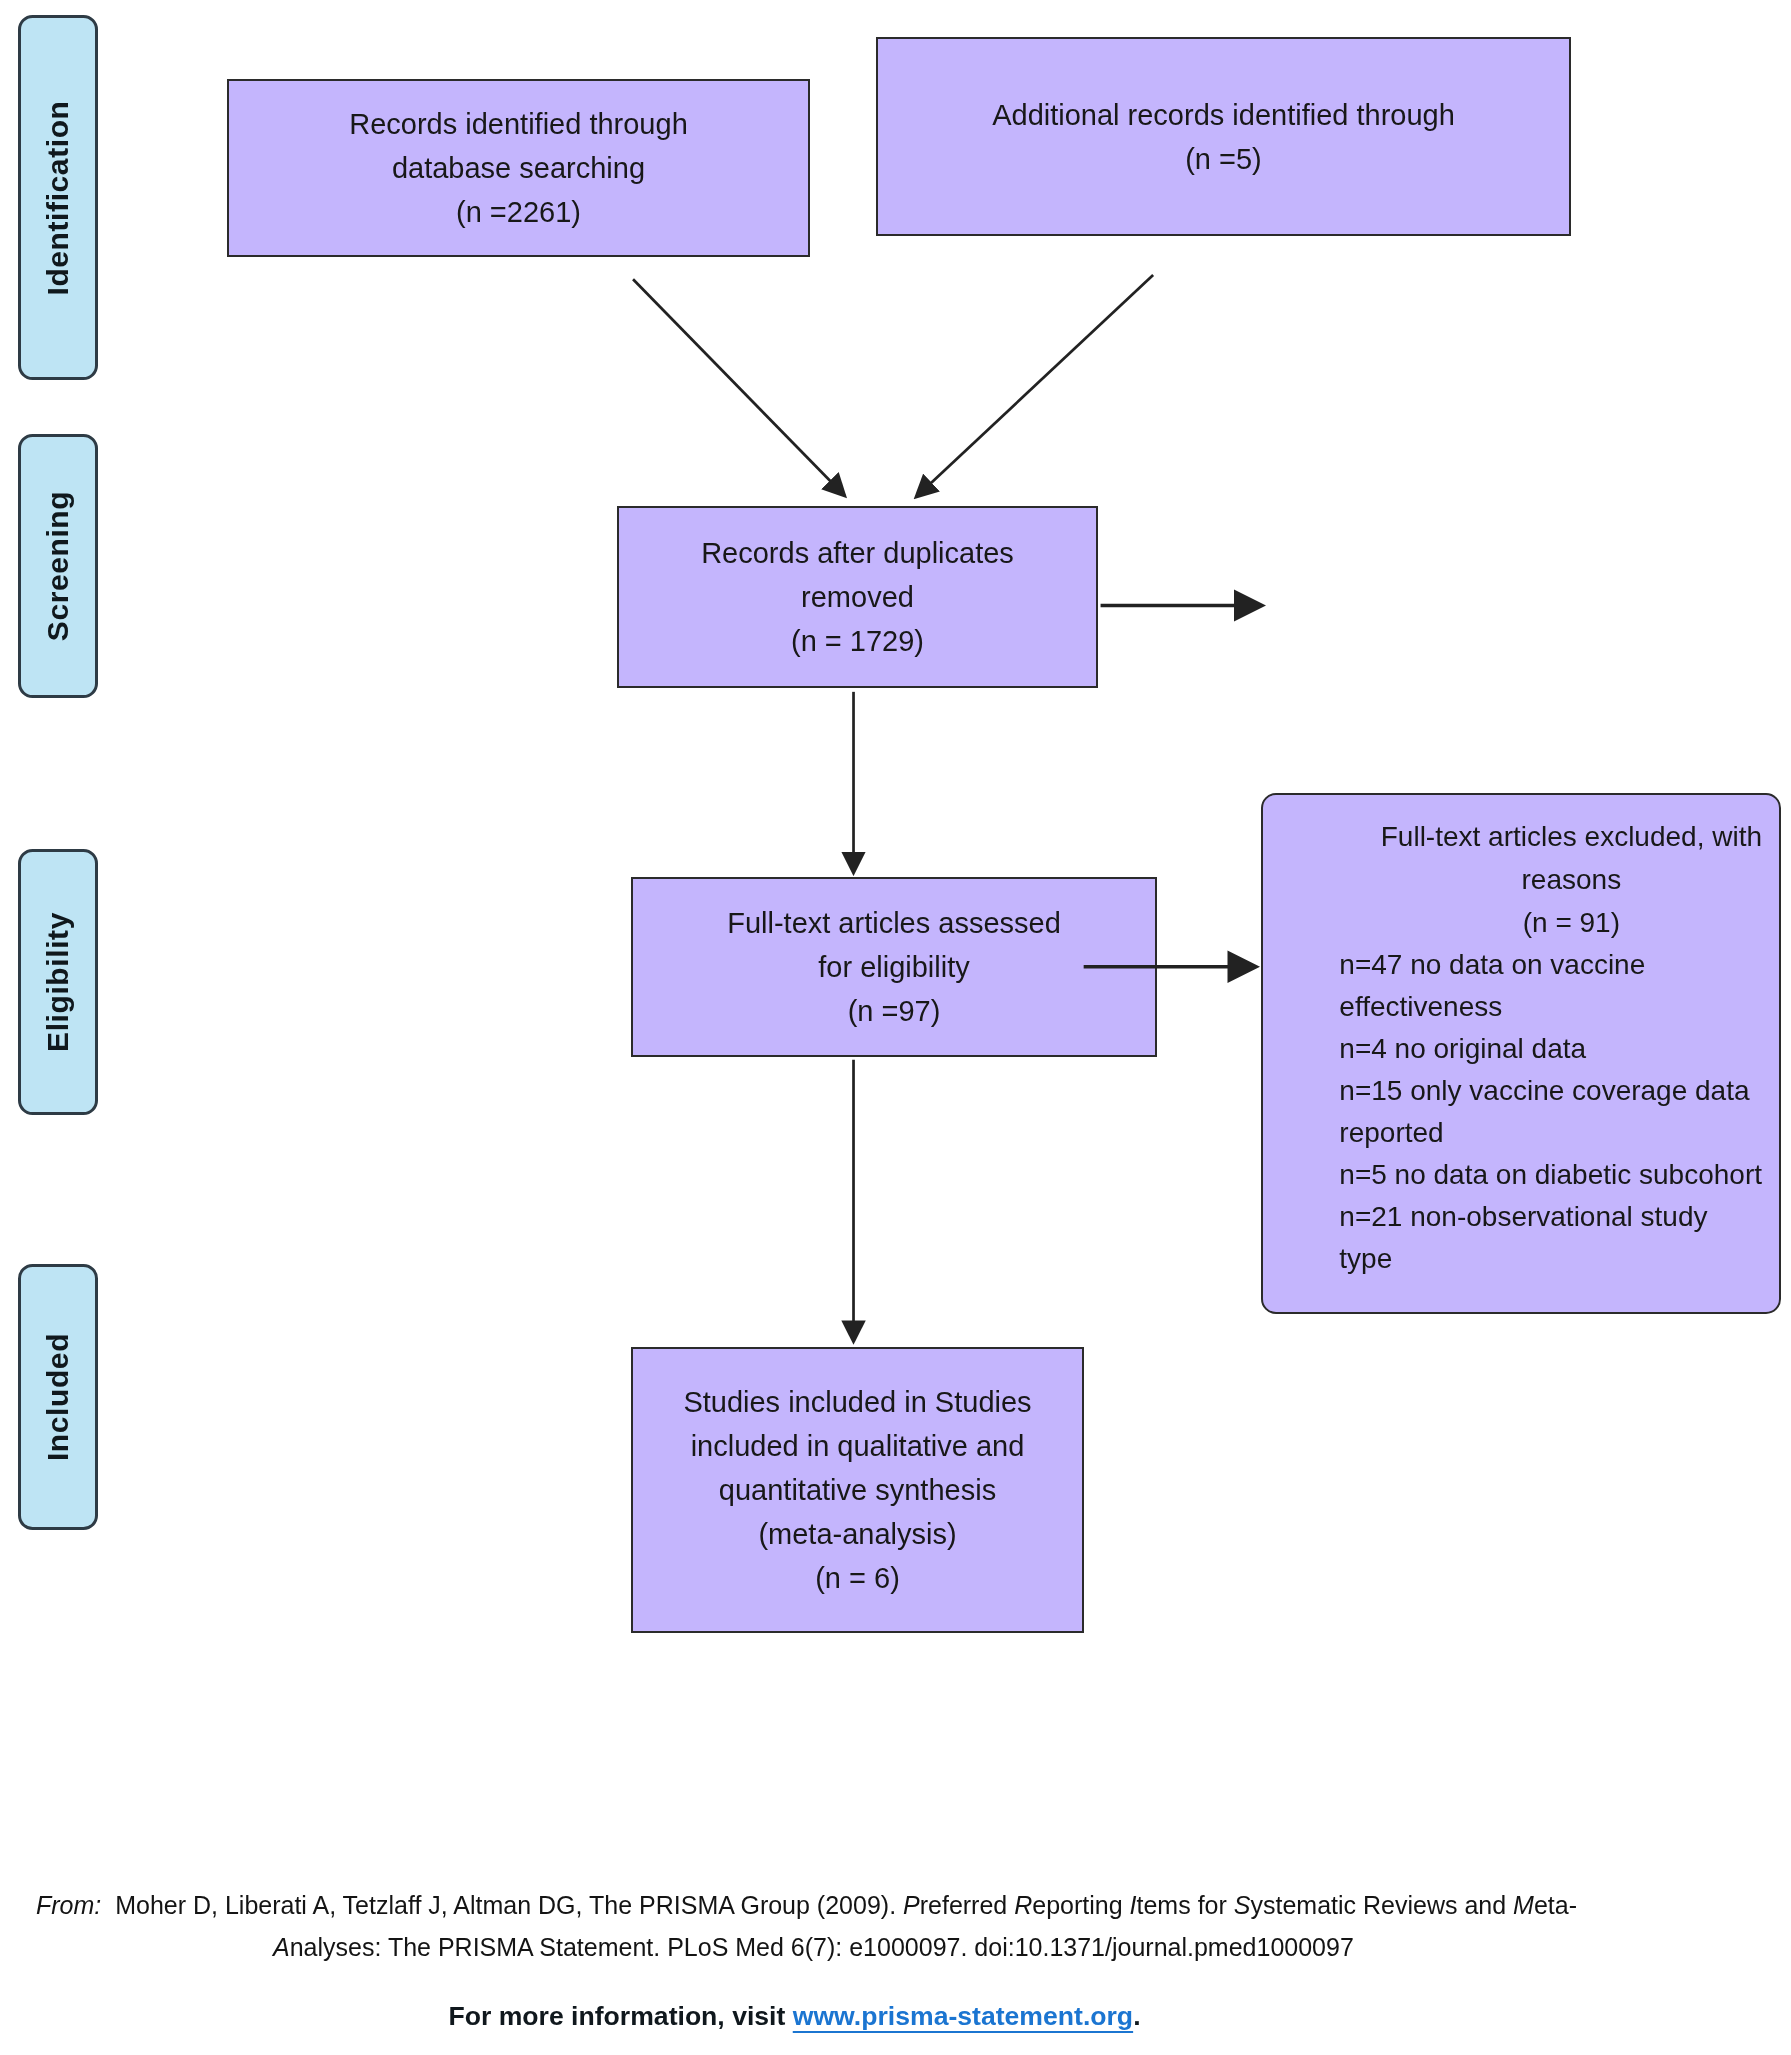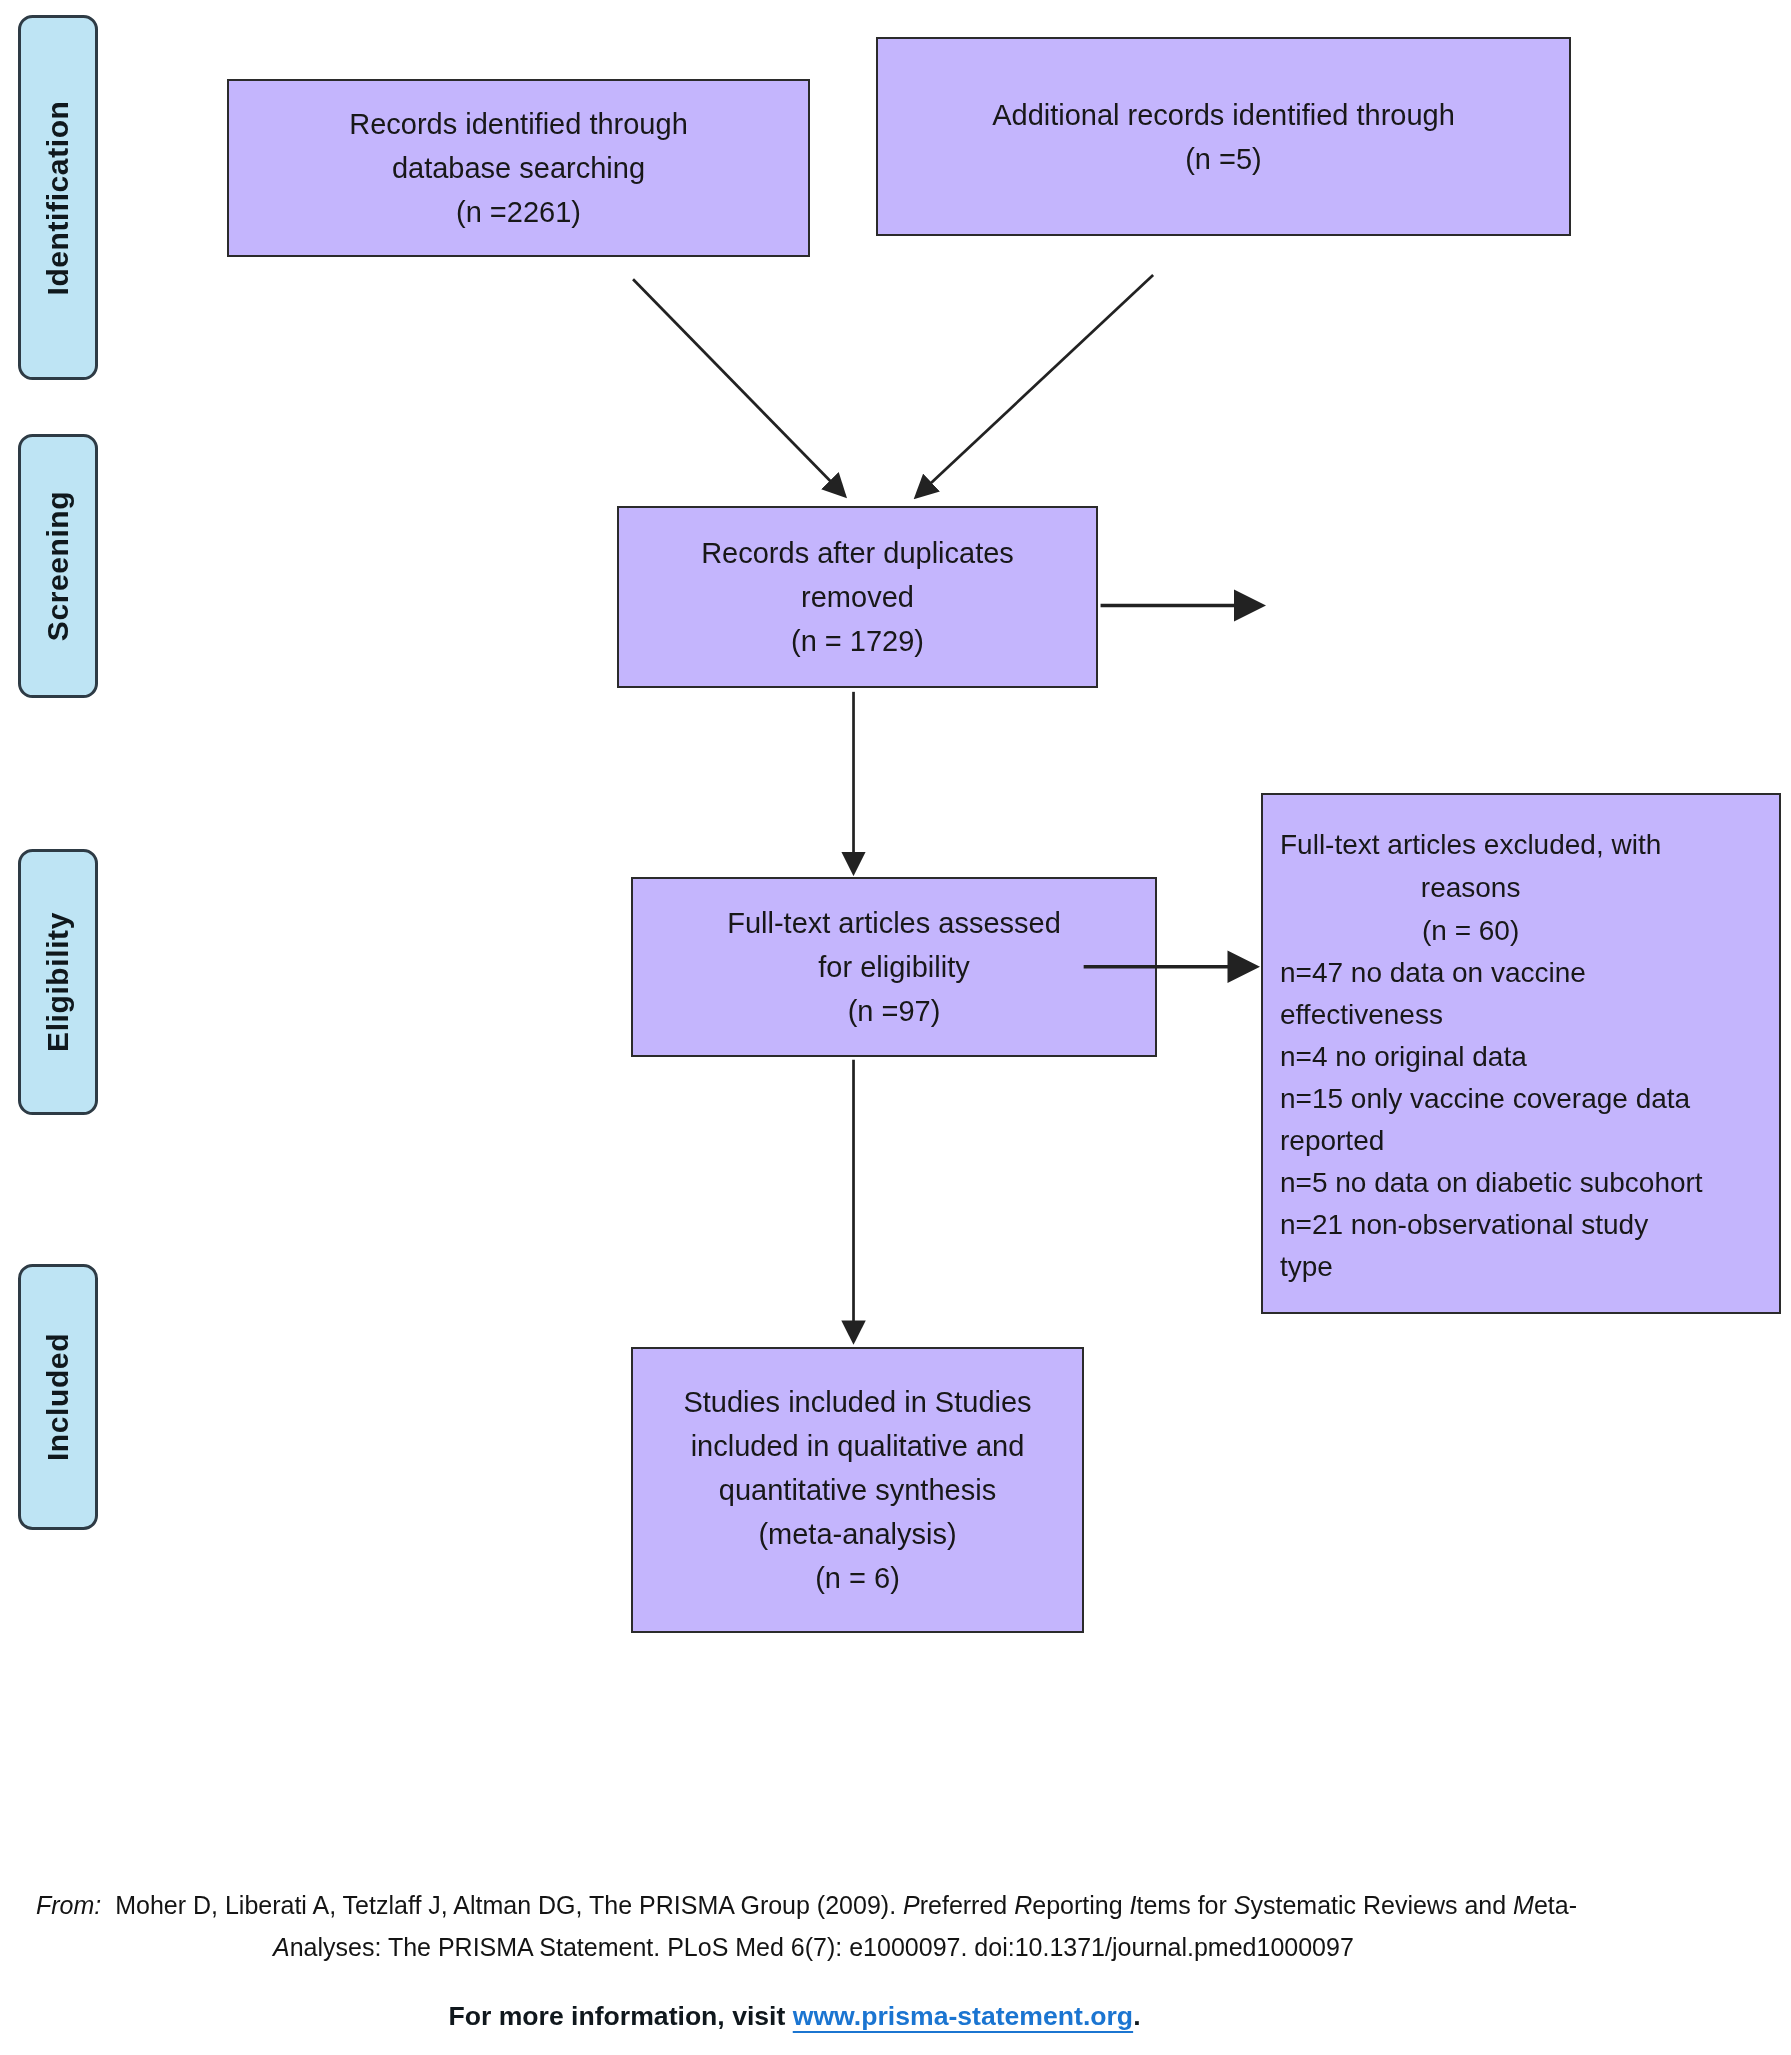--- a/index.html
+++ b/index.html
@@ -35,22 +35,22 @@
     position:absolute;background:#c4b5fd;
     border:2.4px solid var(--box-border);
     box-sizing:border-box;
     display:flex;flex-direction:column;align-items:center;justify-content:center;
     text-align:center;font-size:29px;line-height:44px;
     padding:0 6px;
   }
   .box .tline{width:100%;}
   
   .box.reasons{
-    justify-content:flex-start;align-items:flex-start;
-    padding:28px 17px 0 17px;font-size:28px;
+    justify-content:flex-start;align-items:flex-end;
+    padding:20px 17px 0 17px;font-size:28px;border-radius:15px;
   }
   .reasons-header .tline{text-align:center;line-height:43px;}
   .reasons-list .tline{text-align:left;line-height:42px;}
   
   .overlay{position:absolute;left:0;top:0;pointer-events:none;}
   .overlay line{stroke:var(--arrow);}
   .overlay .head{fill:var(--arrow);}
   .thin{stroke-width:4.5px;}
   .thick{stroke-width:6px;}
   
@@ -110,21 +110,21 @@
   <div class="box" style="left:631px;top:877px;width:526px;height:180px;">
       <div class="tline">Full-text articles assessed</div>
       <div class="tline">for eligibility</div>
       <div class="tline">(n =97)</div>
     </div>
 
   <div class="box reasons" style="left:1261px;top:793px;width:520px;height:521px;">
     <div class="reasons-header">
         <div class="tline">Full-text articles excluded, with</div>
         <div class="tline">reasons</div>
-        <div class="tline">(n = 60)</div>
+        <div class="tline">(n = 91)</div>
       </div>
     <div class="reasons-list">
         <div class="tline">n=47 no data on vaccine</div>
         <div class="tline">effectiveness</div>
         <div class="tline">n=4 no original data</div>
         <div class="tline">n=15 only vaccine coverage data</div>
         <div class="tline">reported</div>
         <div class="tline">n=5 no data on diabetic subcohort</div>
         <div class="tline">n=21 non-observational study</div>
         <div class="tline">type</div>

